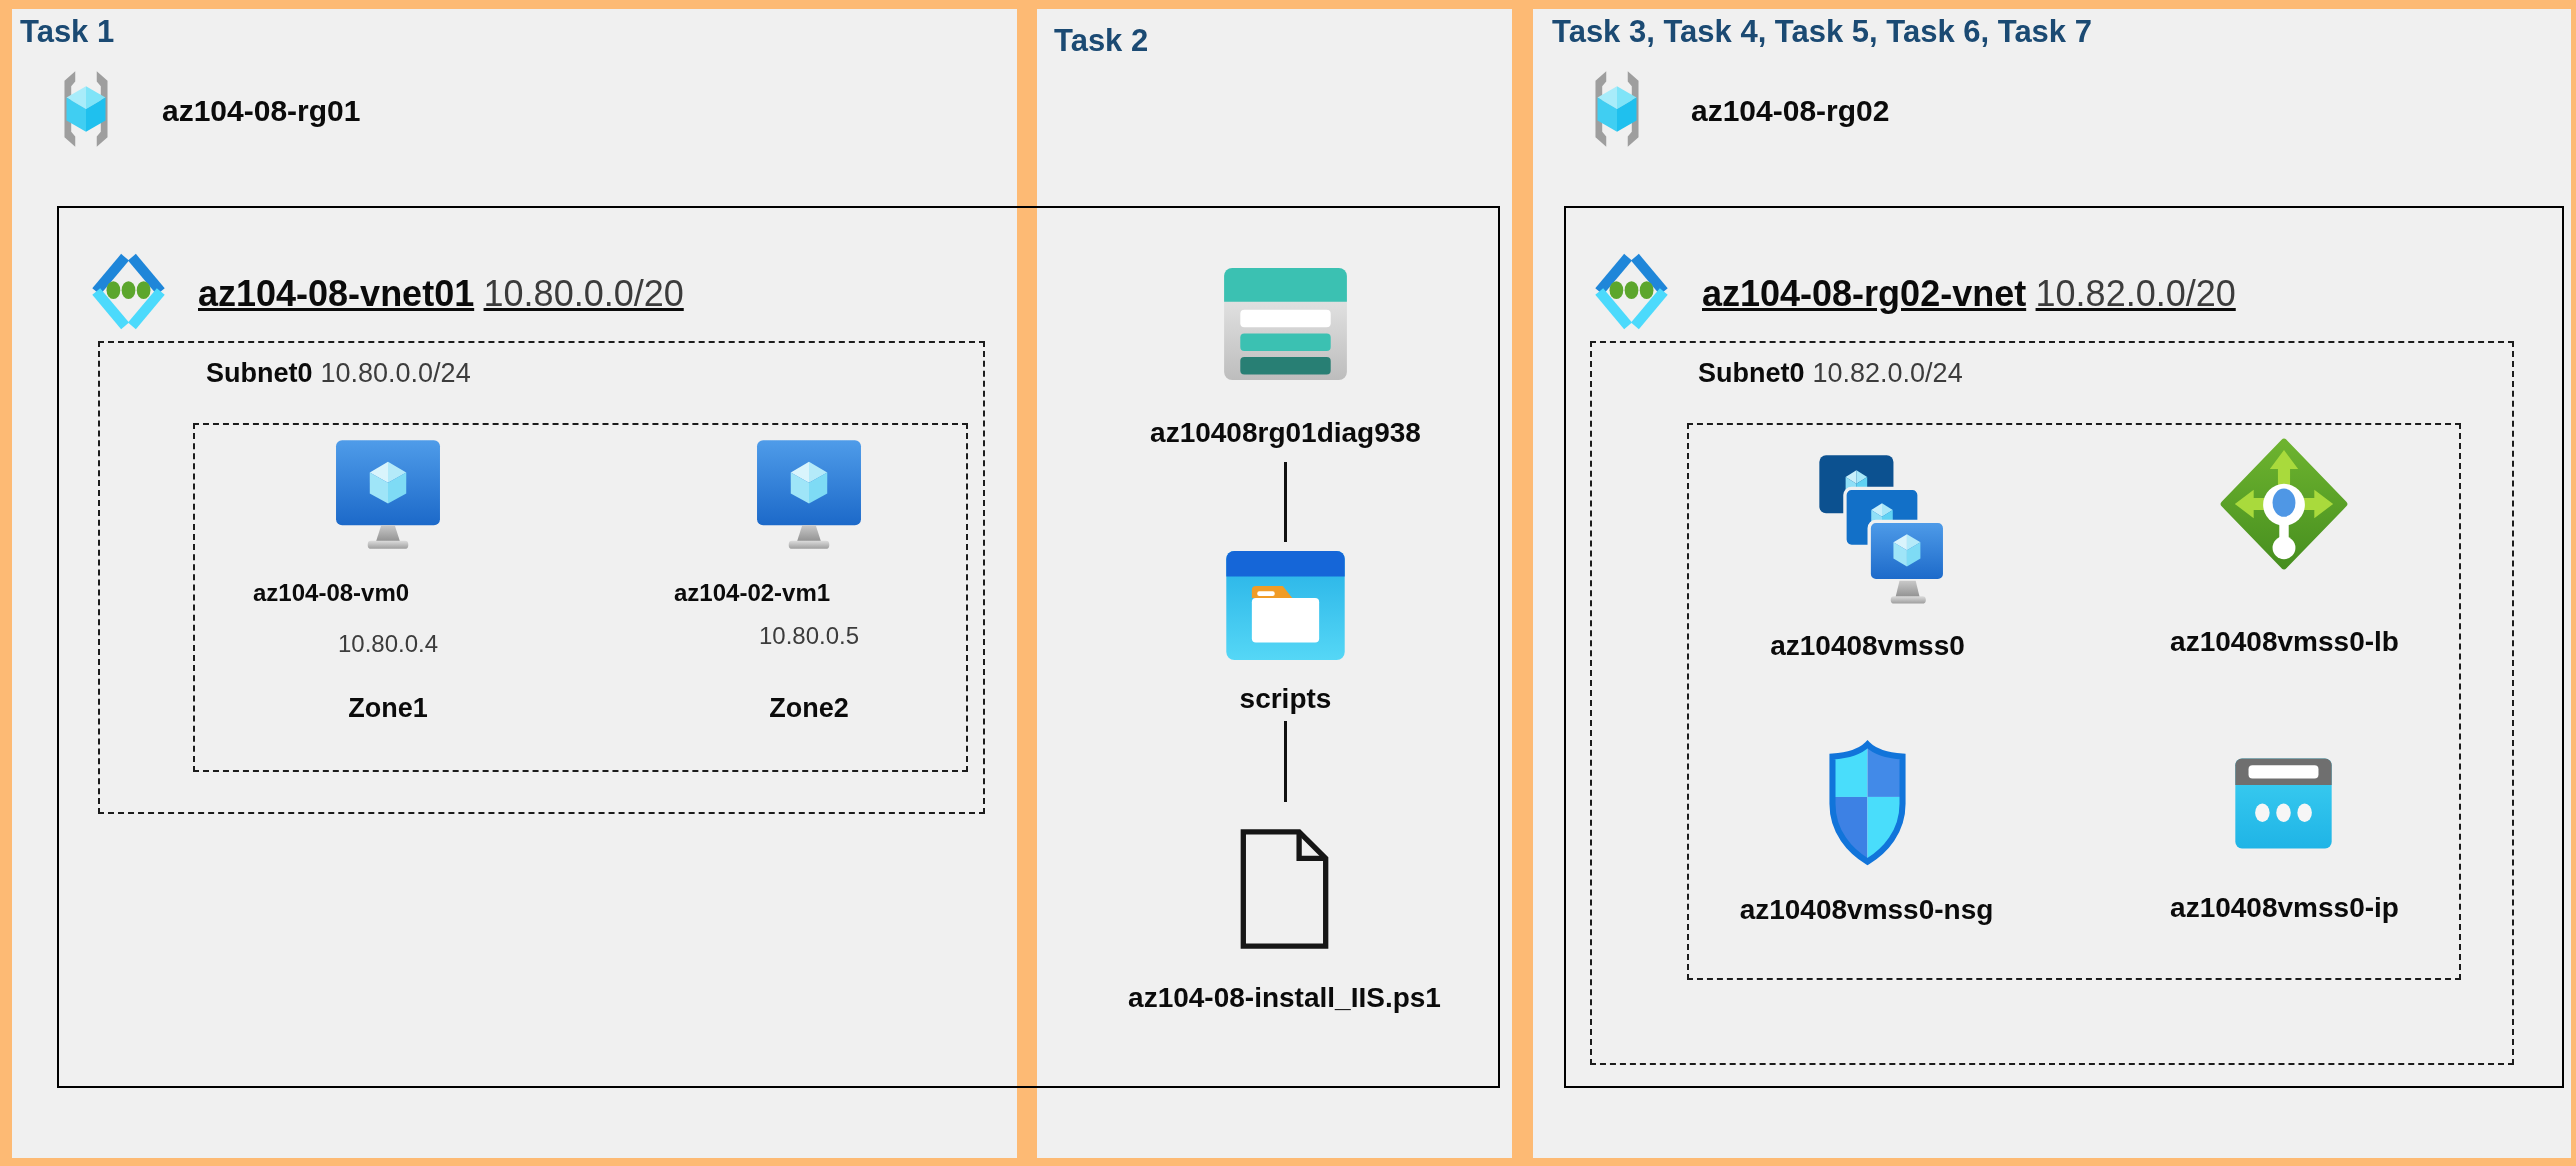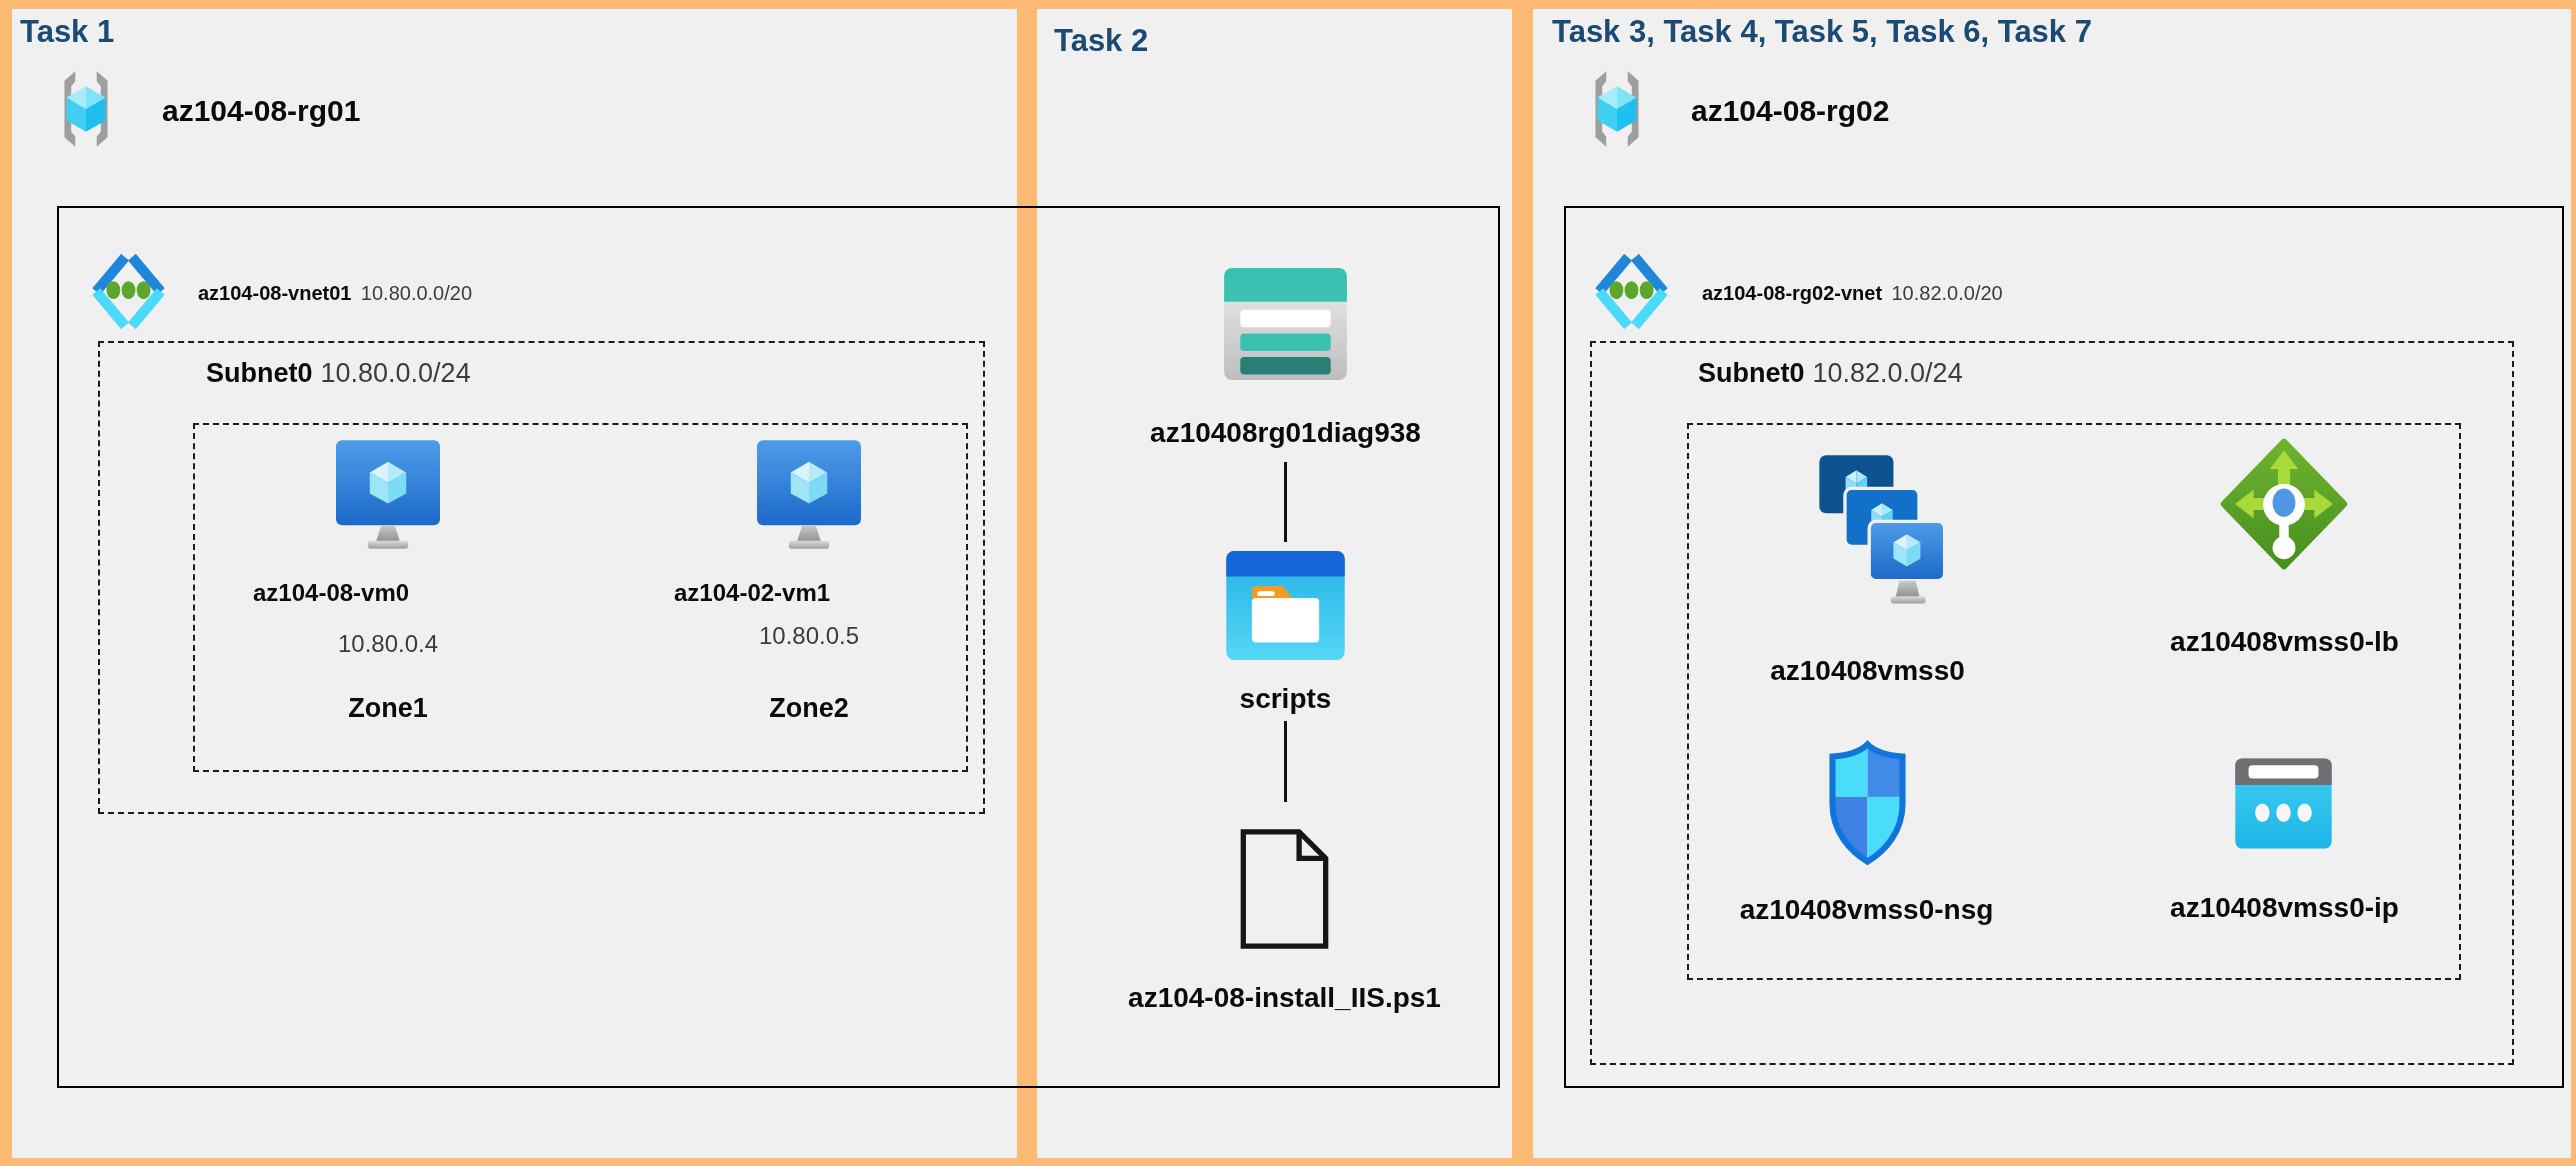--- a/index.html
+++ b/index.html
@@ -3,21 +3,21 @@
 <meta charset="utf-8">
 <style>
   html,body{margin:0;padding:0;background:#ffffff;}
   body{font-family:"Liberation Sans",sans-serif;}
   .stage{position:relative;width:2576px;height:1166px;background:#fdba74;overflow:hidden;}
   .panel{position:absolute;background:#f0f0f0;}
   .task-title{position:absolute;font-size:31px;font-weight:bold;color:#1b4a73;white-space:nowrap;}
   .rg-label{position:absolute;font-size:30px;font-weight:bold;color:#0b0b0b;white-space:nowrap;line-height:35px;}
   .solid-box{position:absolute;border:2.7px solid #000;box-sizing:border-box;}
   .dashed-box{position:absolute;border:2px dashed #1c1c1c;box-sizing:border-box;}
-  .vnet-label{position:absolute;font-size:20px;color:#0b0b0b;white-space:nowrap;line-height:35px;}
+  .vnet-label{position:absolute;font-size:36px;color:#0b0b0b;white-space:nowrap;line-height:35px;text-decoration:underline;}
   .vnet-label .nm{font-weight:bold;}
   .vnet-label .cidr{font-weight:normal;color:#3c3c3c;margin-left:9.4px;}
   .subnet-label{position:absolute;font-size:27px;color:#0b0b0b;white-space:nowrap;line-height:32px;}
   .subnet-label .nm{font-weight:bold;}
   .subnet-label .cidr{font-weight:normal;color:#3c3c3c;margin-left:8px;}
   .res-label{position:absolute;font-size:28px;font-weight:bold;color:#0b0b0b;text-align:center;line-height:34px;white-space:nowrap;}
   .vm-name{position:absolute;font-size:24px;font-weight:bold;color:#0b0b0b;text-align:left;line-height:34px;}
   .vm-ip{position:absolute;font-size:24px;color:#3c3c3c;text-align:center;line-height:28px;}
   .vm-zone{position:absolute;font-size:27px;font-weight:bold;color:#0b0b0b;text-align:center;line-height:34px;}
   .icon{position:absolute;}
@@ -217,21 +217,21 @@
       <polygon points="111,86 111,107 95,117 95,96" fill="#60d2f3"></polygon>
       <rect x="76" y="103" width="112" height="88" rx="10" fill="url(#vmg)" stroke="#f0f0f0" stroke-width="5"></rect>
       <polygon points="132,122 112,134 132,146" fill="#d9f4fc"></polygon>
       <polygon points="132,122 152,134 132,146" fill="#b4eaf9"></polygon>
       <polygon points="112,134 112,158 132,170 132,146" fill="#9fe5f8"></polygon>
       <polygon points="152,134 152,158 132,170 132,146" fill="#7edbf5"></polygon>
       <polygon points="121,191 145,191 151,216 115,216" fill="url(#standg)"></polygon>
       <rect x="108" y="214" width="52" height="11" rx="5" fill="url(#baseg)"></rect>
     </svg>
   </div>
-  <div class="res-label" style="left:1665px;top:629px;width:405px;margin-top:25px;">az10408vmss0</div>
+  <div class="res-label" style="left:1665px;top:629px;width:405px;">az10408vmss0</div>
 
   <div class="icon" style="left:2220px;top:438px;width:128px;height:132px;">
     <svg viewBox="0 0 190 196">
       <path d="M95,6 L184,98 L95,190 L6,98 Z" fill="url(#lbg)" stroke="url(#lbg)" stroke-width="10" stroke-linejoin="round"></path>
       <polygon points="95,18 74,46 86,46 86,80 104,80 104,46 116,46" fill="#a9da3c"></polygon>
       <polygon points="22,98 50,77 50,89 88,89 88,107 50,107 50,119" fill="#a9da3c"></polygon>
       <polygon points="168,98 140,77 140,89 102,89 102,107 140,107 140,119" fill="#a9da3c"></polygon>
       <circle cx="95" cy="99" r="31" fill="#ffffff"></circle>
       <ellipse cx="95" cy="96" rx="17" ry="21" fill="#4f97e5"></ellipse>
       <rect x="88" y="126" width="14" height="28" fill="#ffffff"></rect>

